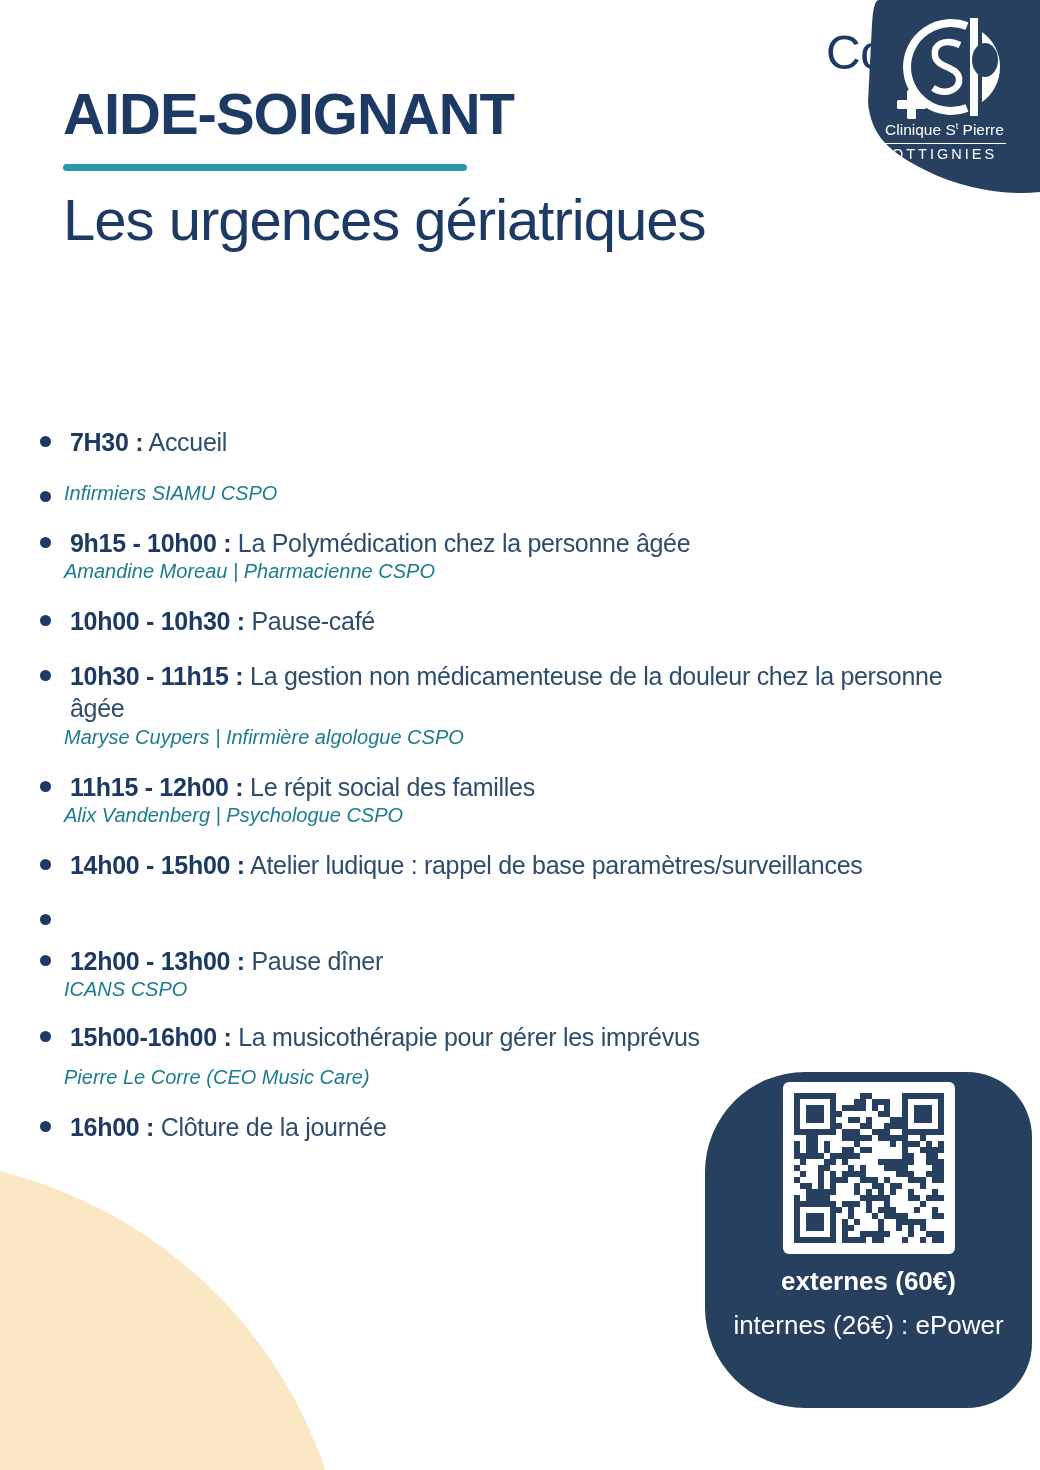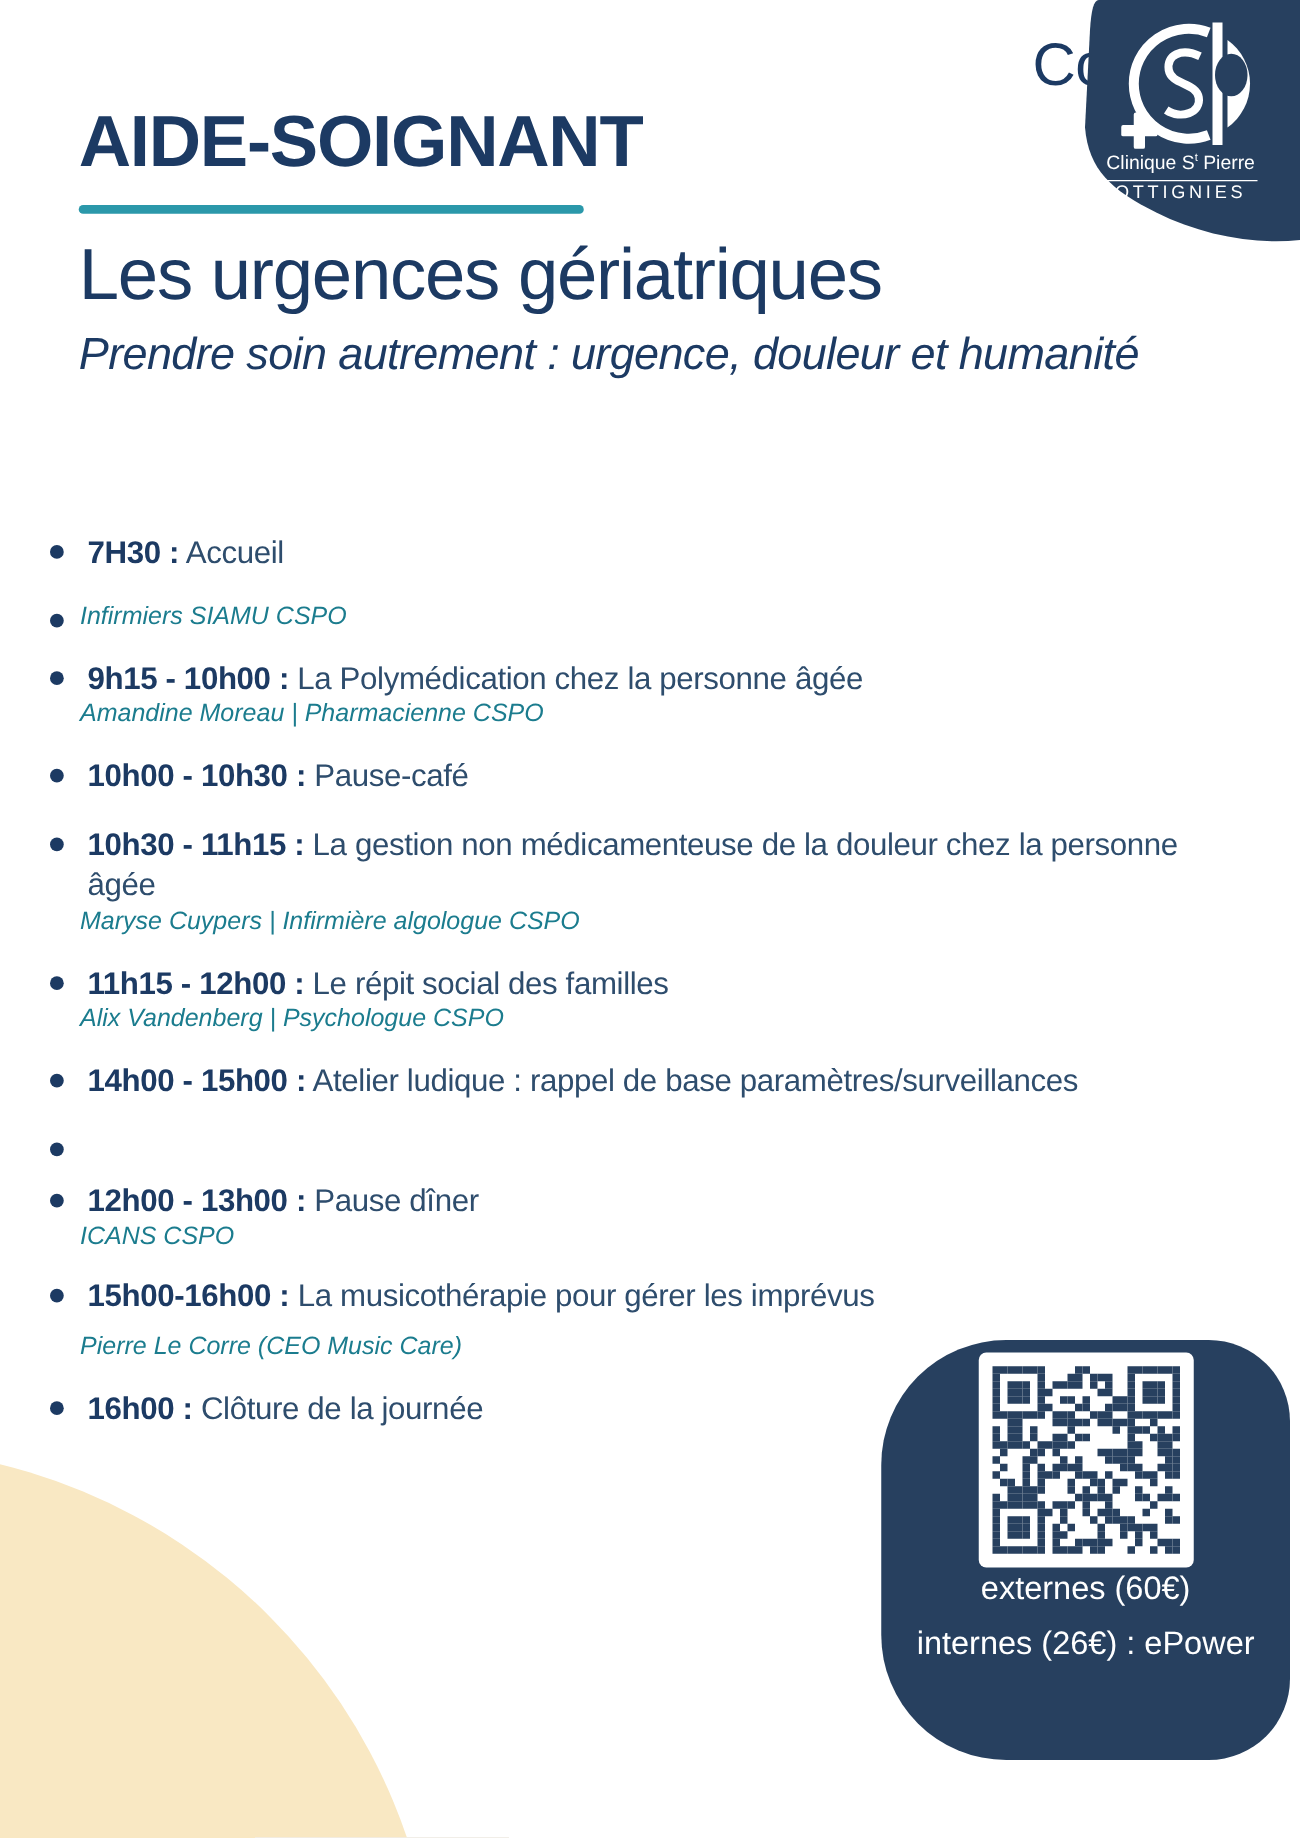--- a/index.html
+++ b/index.html
@@ -50,36 +50,35 @@
   .inscription{
     position:absolute;top:1072px;right:8px;width:327px;height:336px;
     background:var(--navy_badge);border-radius:100px 65px 65px 100px;
     color:#fff;text-align:center;
   }
   .ins-title{font-size:34px;font-weight:700;letter-spacing:-0.5px;margin-top:16px;}
   .qr-wrap{position:relative;width:172px;height:172px;background:#fff;border-radius:6px;margin:10px auto 0;}
   .qr-pattern{position:absolute;left:11px;top:11px;width:150px;height:150px;}
   .qr-pattern i{position:absolute;width:6px;height:6px;background:var(--navy_badge);}
   .price{font-size:26px;line-height:1.15;}
-  .price.first{margin-top:2px;}
+  .price.first{margin-top:13px;font-weight:bold;}
   .price.second{margin-top:14px;}
 </style>
 </head>
 <body>
 
 <div class="page">
 
   <div class="cream-circle"></div>
 
   <div class="header">
     <div class="kicker">Congrès</div>
     <h1 class="program">AIDE-SOIGNANT</h1>
     <div class="divider"></div>
     <h2 class="event-title">Les urgences gériatriques</h2>
-    <div class="event-subtitle">Prendre soin autrement : urgence, douleur et humanité</div>
   </div>
 
   <div class="badge">
     <svg width="185" height="205" viewBox="0 0 185 205">
       <path d="M24,0 L185,0 L185,192 C148,196 106,188 70,170 C34,152 16,136 13,102 L17,24 C18,8 20,0 24,0 Z" fill="var(--navy_badge)"></path>
       <g fill="none" stroke="#fff">
         <path d="M112,26 A44,44 0 1 0 112,108" stroke-width="8"></path>
         <rect x="115" y="18" width="8" height="98" fill="#fff" stroke="none"></rect>
         <path d="M127,32 A43,43 0 0 1 127,102 Z" fill="#fff" stroke="none"></path>
         <ellipse cx="130" cy="60" rx="13" ry="17" fill="var(--navy_badge)" stroke="none"></ellipse>

